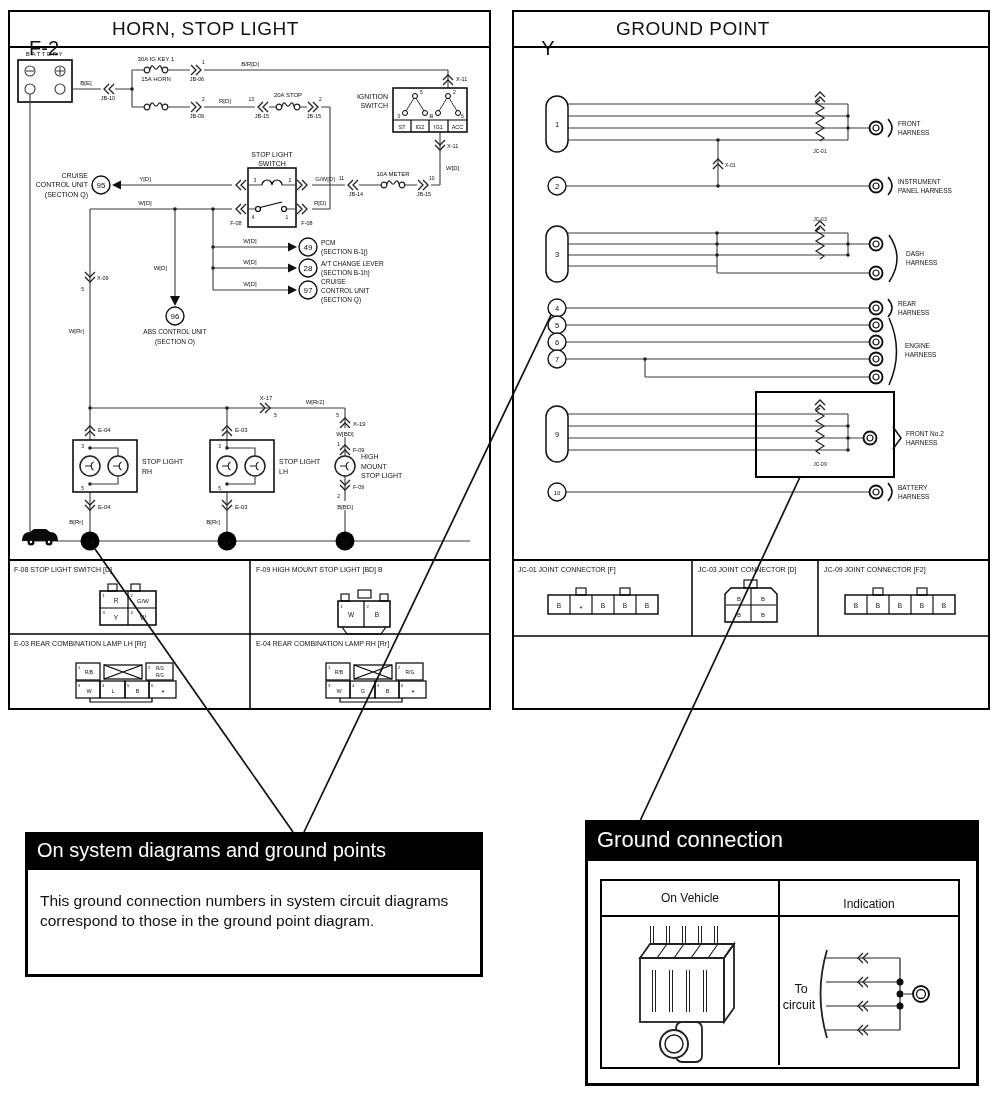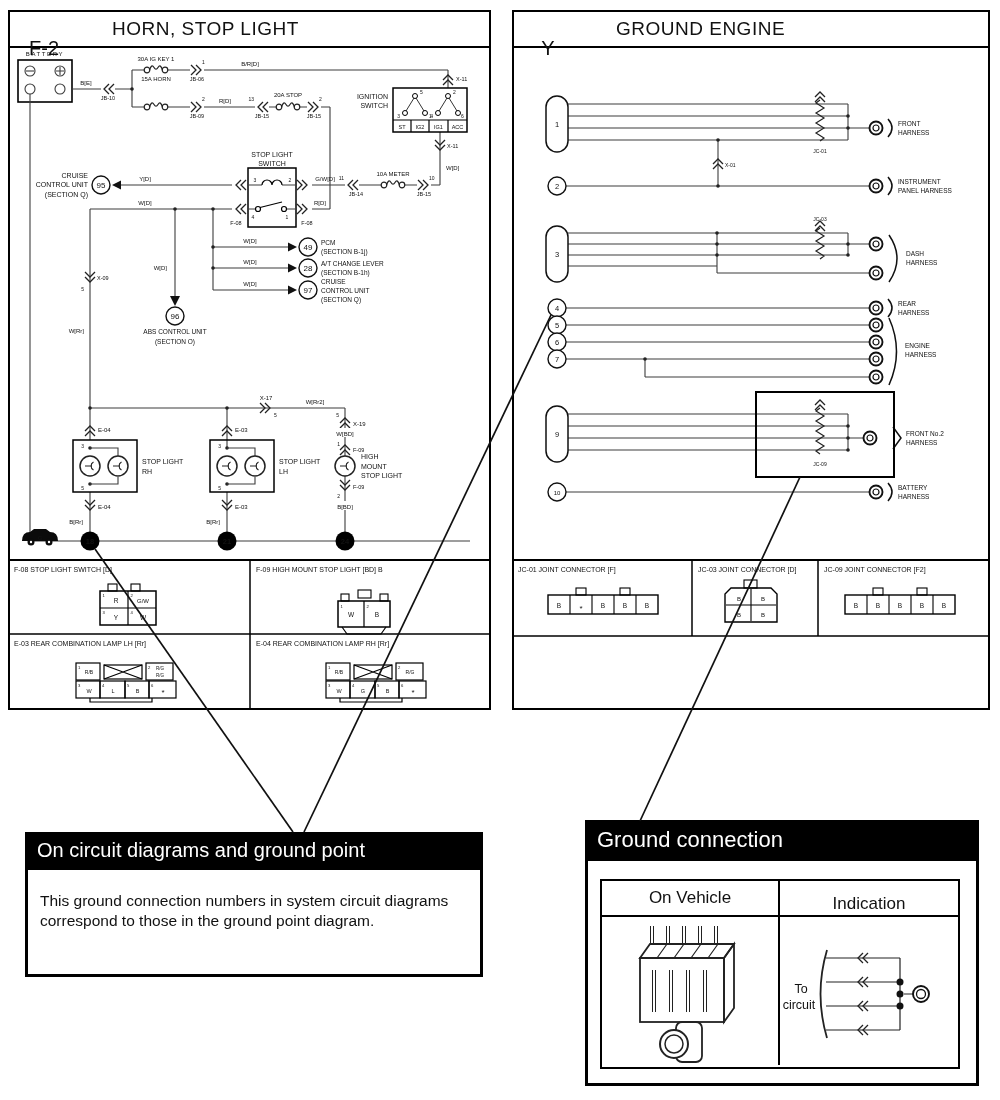--- a/index.html
+++ b/index.html
@@ -9,21 +9,21 @@
   .phead{height:34px;border-bottom:2px solid #000;display:flex;align-items:stretch;}
   .pcode{width:68px;border-right:2px solid #b91c1c;display:flex;align-items:center;justify-content:center;
          font-size:20px;margin-top:36px;}
   .ptitle{flex:1;display:flex;align-items:center;padding-left:32px;font-size:19px;letter-spacing:.5px;}
   .callout{position:absolute;}
   .chead{background:#000;color:#fff;font-size:20px;padding:7px 12px 8px 12px;}
   .cbody{border:3px solid #000;border-top:0;background:#fff;padding:21px 12px;font-size:15.5px;line-height:1.32;}
   .cbody2{position:relative;border:3px solid #000;border-top:0;background:#fff;height:222px;}
   .gi-table{position:absolute;left:12px;top:18px;width:356px;height:186px;border:2px solid #000;}
   .gi-h{display:flex;height:34px;border-bottom:2px solid #000;}
-  .gi-hc{display:flex;align-items:center;justify-content:center;font-size:17px;}
+  .gi-hc{display:flex;align-items:center;justify-content:center;font-size:12px;}
   .gi-hc.a{width:176px;border-right:2px solid #000;}
   .gi-hc.b{flex:1;margin-top:12px;}
   .gi-b{display:flex;height:148px;}
   .gi-bc.a{width:176px;border-right:2px solid #000;}
   .gi-bc.b{flex:1;}
   #ov{position:absolute;left:0;top:0;pointer-events:none;}
   #ov text{font-family:"Liberation Sans",sans-serif;fill:#111;}
   .t4{font-size:4.2px}.t45{font-size:4.5px}.t5{font-size:5px}.t55{font-size:5.5px}.t6{font-size:6px}
   .t65{font-size:6.5px}.t7{font-size:7px}.t75{font-size:7.5px}.t8{font-size:8px}.t12{font-size:12.5px}
   .mid{text-anchor:middle}.end{text-anchor:end}
@@ -38,26 +38,26 @@
   <div class="panel" style="left:8px;top:10px;width:479px;height:696px">
     <div class="phead">
       <div class="pcode">F-2</div>
       <div class="ptitle">HORN, STOP LIGHT</div>
     </div>
   </div>
 
   <div class="panel" style="left:512px;top:10px;width:474px;height:696px">
     <div class="phead">
       <div class="pcode">Y</div>
-      <div class="ptitle">GROUND ENGINE</div>
+      <div class="ptitle">GROUND POINT</div>
     </div>
   </div>
 
   <div class="callout" style="left:25px;top:832px;width:458px">
-    <div class="chead">On circuit diagrams and ground point</div>
+    <div class="chead">On system diagrams and ground points</div>
     <div class="cbody" style="height:62px">This ground connection numbers in system circuit diagrams correspond to those in the ground point diagram.</div>
   </div>
 
   <div class="callout" style="left:585px;top:820px;width:394px">
     <div class="chead" style="font-size:22px">Ground connection</div>
     <div class="cbody2">
       <div class="gi-table">
         <div class="gi-h">
           <div class="gi-hc a">On Vehicle</div>
           <div class="gi-hc b">Indication</div>

